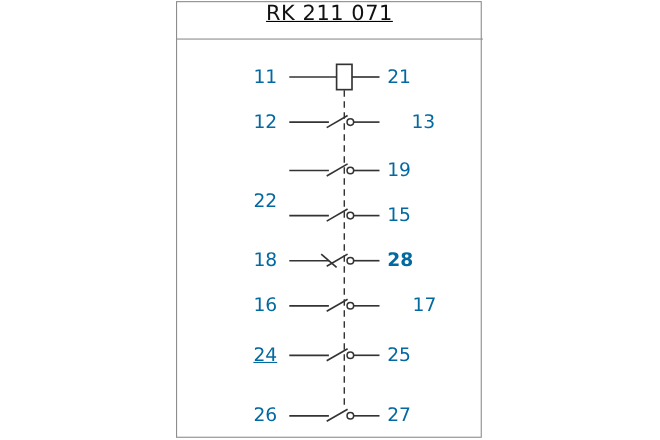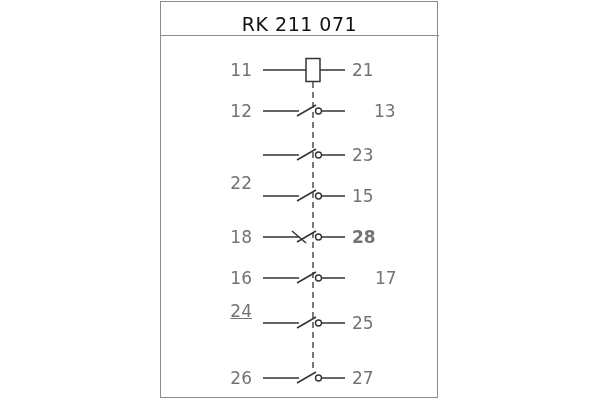--- a/index.html
+++ b/index.html
@@ -6,27 +6,27 @@
   .page{
     position:relative;width:600px;height:400px;background:#ffffff;
     font-family:"DejaVu Sans", sans-serif;overflow:hidden;
   }
   .box{
     position:absolute;left:160px;top:1px;width:278px;height:397px;
     border:1px solid #8d8d8d;background:#ffffff;box-sizing:border-box;
   }
   .titlebar{
     position:absolute;left:160px;top:1px;width:279px;height:35px;
-    display:flex;align-items:flex-end;justify-content:center;
-    border-bottom:1px solid #8d8d8d;box-sizing:border-box;
+    display:flex;align-items:flex-start;justify-content:center;
+    border-bottom:1px solid #8d8d8d;box-sizing:border-box;text-decoration:underline;
   }
   .title{font-size:19px;color:#111111;letter-spacing:.5px;}
   svg.overlay{position:absolute;left:0;top:0;pointer-events:none;}
   .num{
-    position:absolute;width:44px;font-size:17px;line-height:22px;color:#737373;
+    position:absolute;width:44px;font-size:17px;line-height:22px;color:#0369a1;
   }
   .num.l{text-align:right;}
   .num.r{text-align:left;}
 </style>
 </head>
 <body>
 
 <div class="page">
 
   <div class="box"></div>
@@ -96,29 +96,29 @@
     </g>
   </svg>
 
   <span class="num l" style="left:208px;top:59px;">11</span>
   <span class="num r" style="left:352px;top:59px;">21</span>
 
   <span class="num l" style="left:208px;top:100px;">12</span>
   <span class="num r" style="left:352px;top:100px;margin-left:22px;">13</span>
 
   <span class="num l" style="left:208px;top:144px;margin-top:28px;">22</span>
-  <span class="num r" style="left:352px;top:144px;">23</span>
+  <span class="num r" style="left:352px;top:144px;">19</span>
 
   <span class="num r" style="left:352px;top:185px;">15</span>
 
   <span class="num l" style="left:208px;top:226px;">18</span>
   <span class="num r" style="left:352px;top:226px;font-weight:bold;">28</span>
 
   <span class="num l" style="left:208px;top:267px;text-align:right;">16</span>
   <span class="num r" style="left:352px;top:267px;margin-left:23px;">17</span>
 
-  <span class="num l" style="left:208px;top:300px;text-decoration:underline;">24</span>
+  <span class="num l" style="left:208px;top:312px;text-decoration:underline;">24</span>
   <span class="num r" style="left:352px;top:312px;">25</span>
 
   <span class="num l" style="left:208px;top:367px;">26</span>
   <span class="num r" style="left:352px;top:367px;">27</span>
 
 </div>
 
 </body></html>

